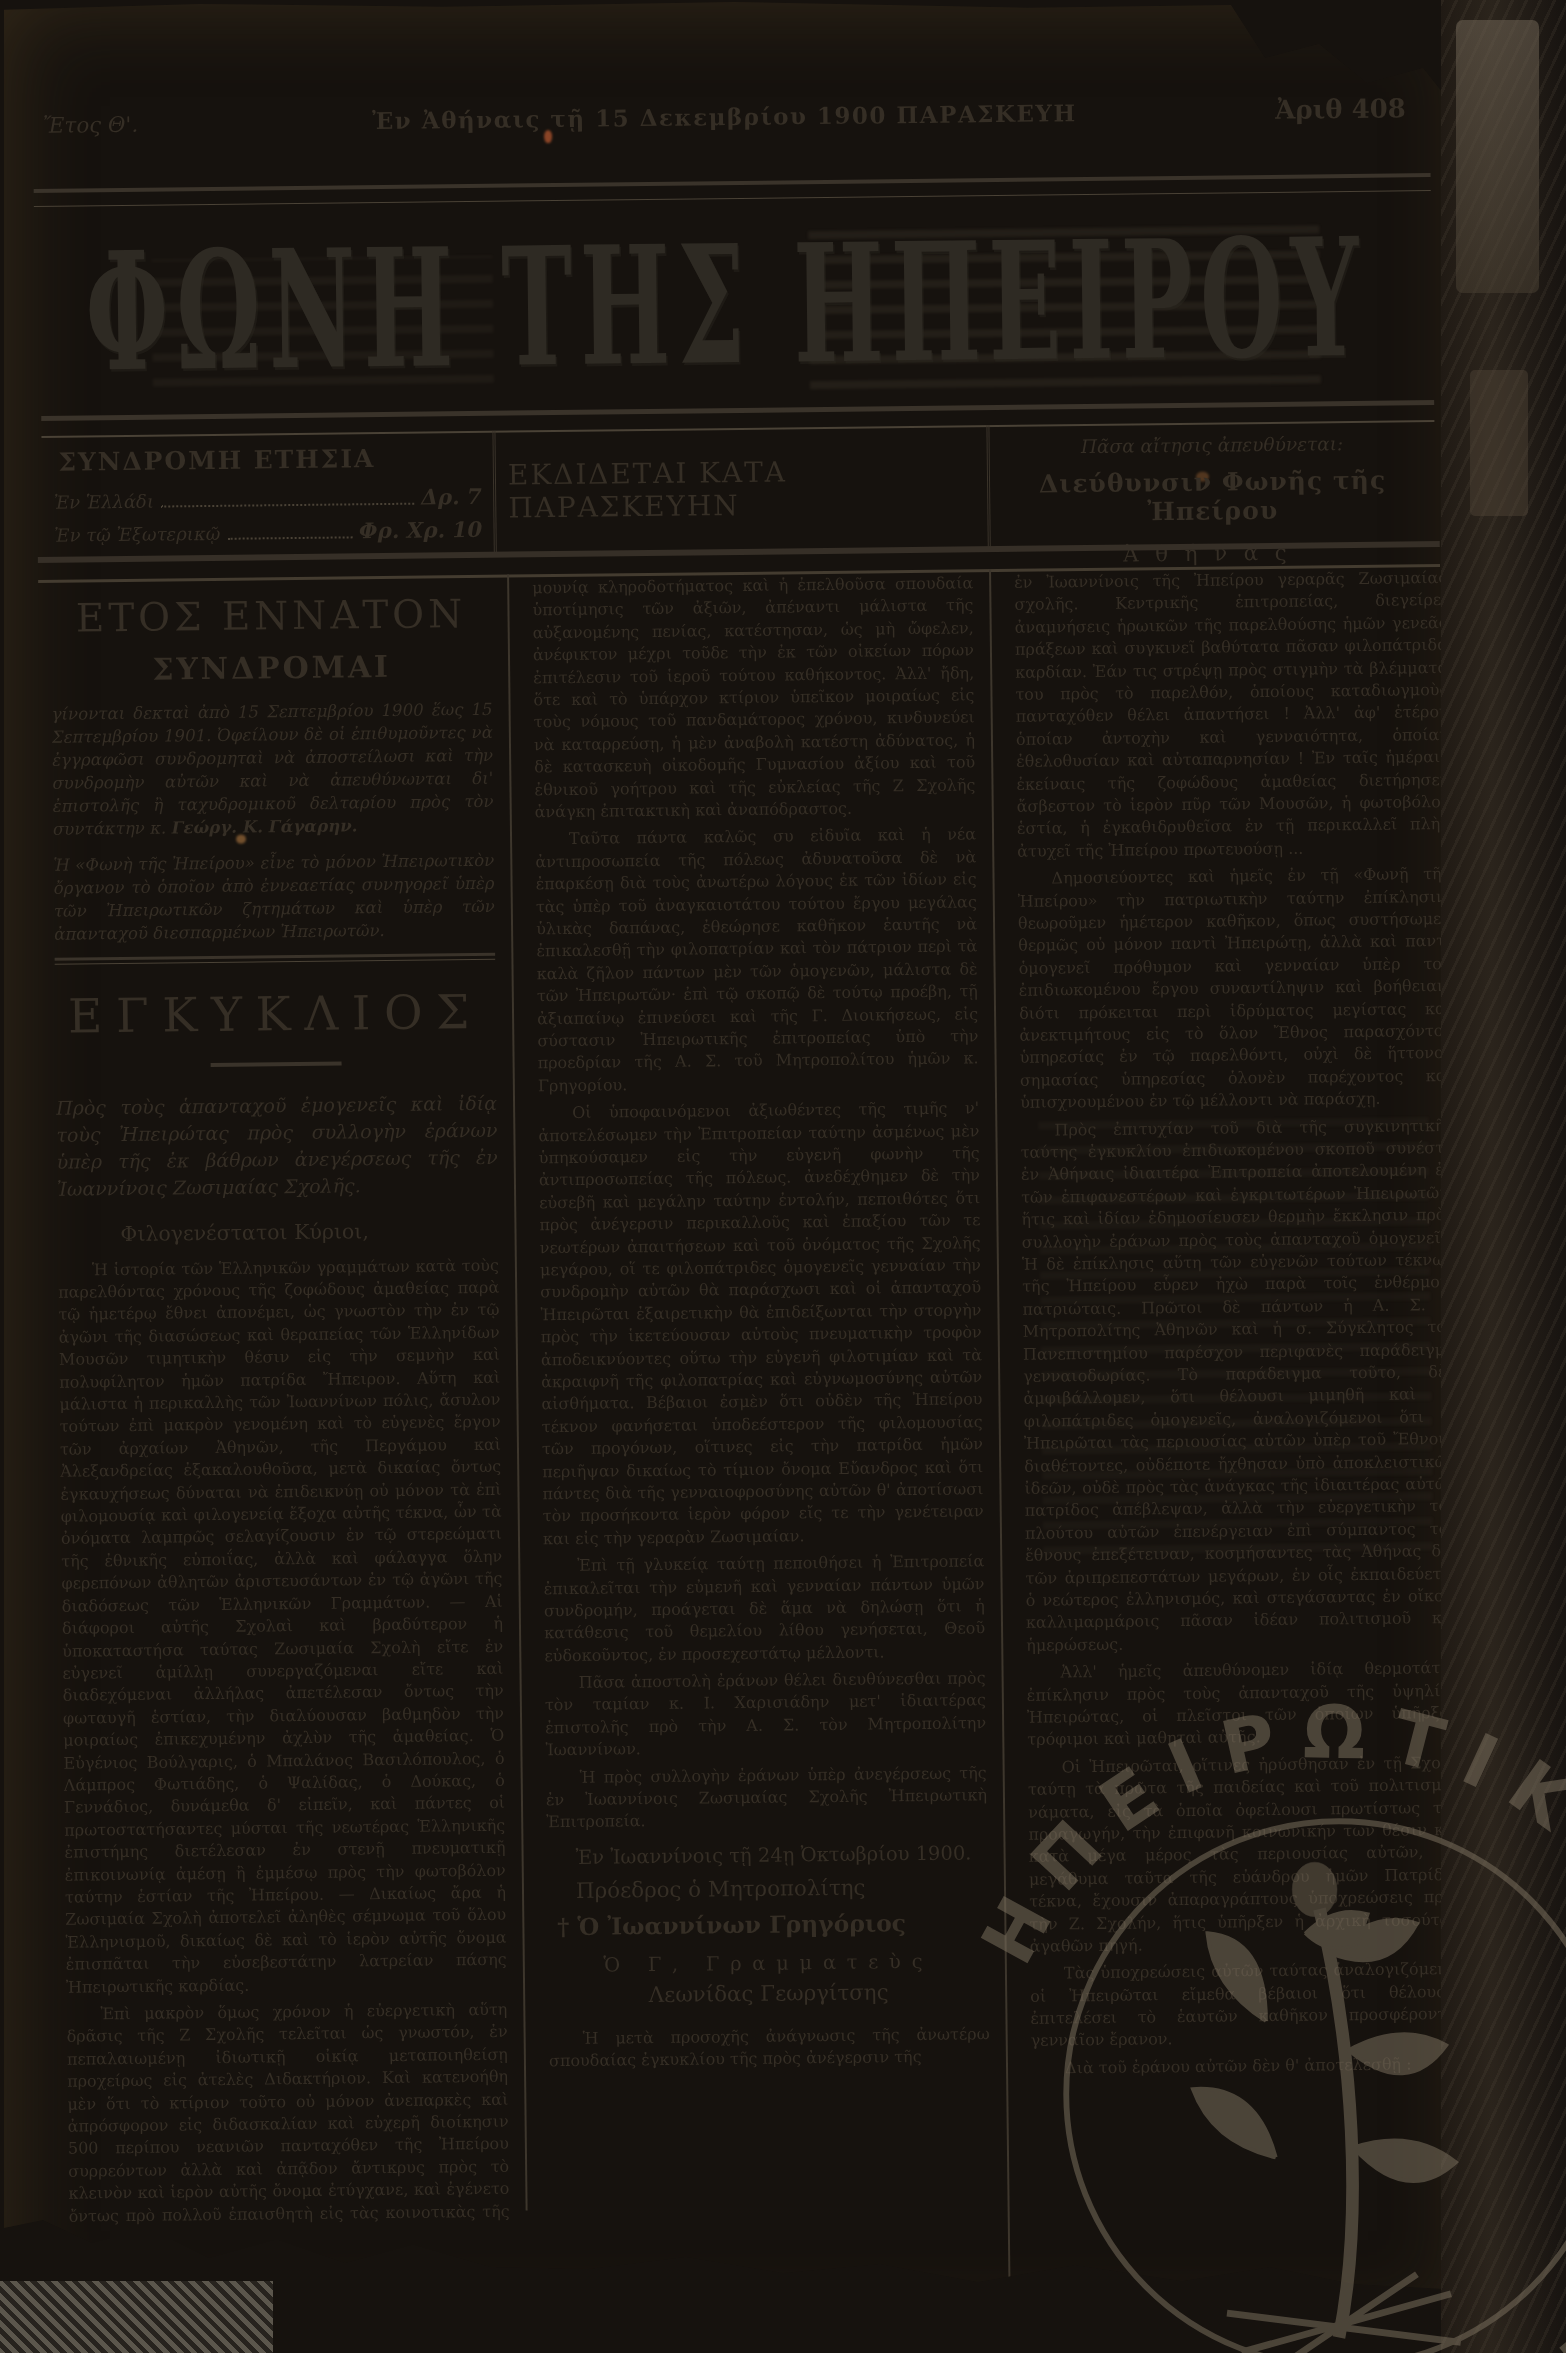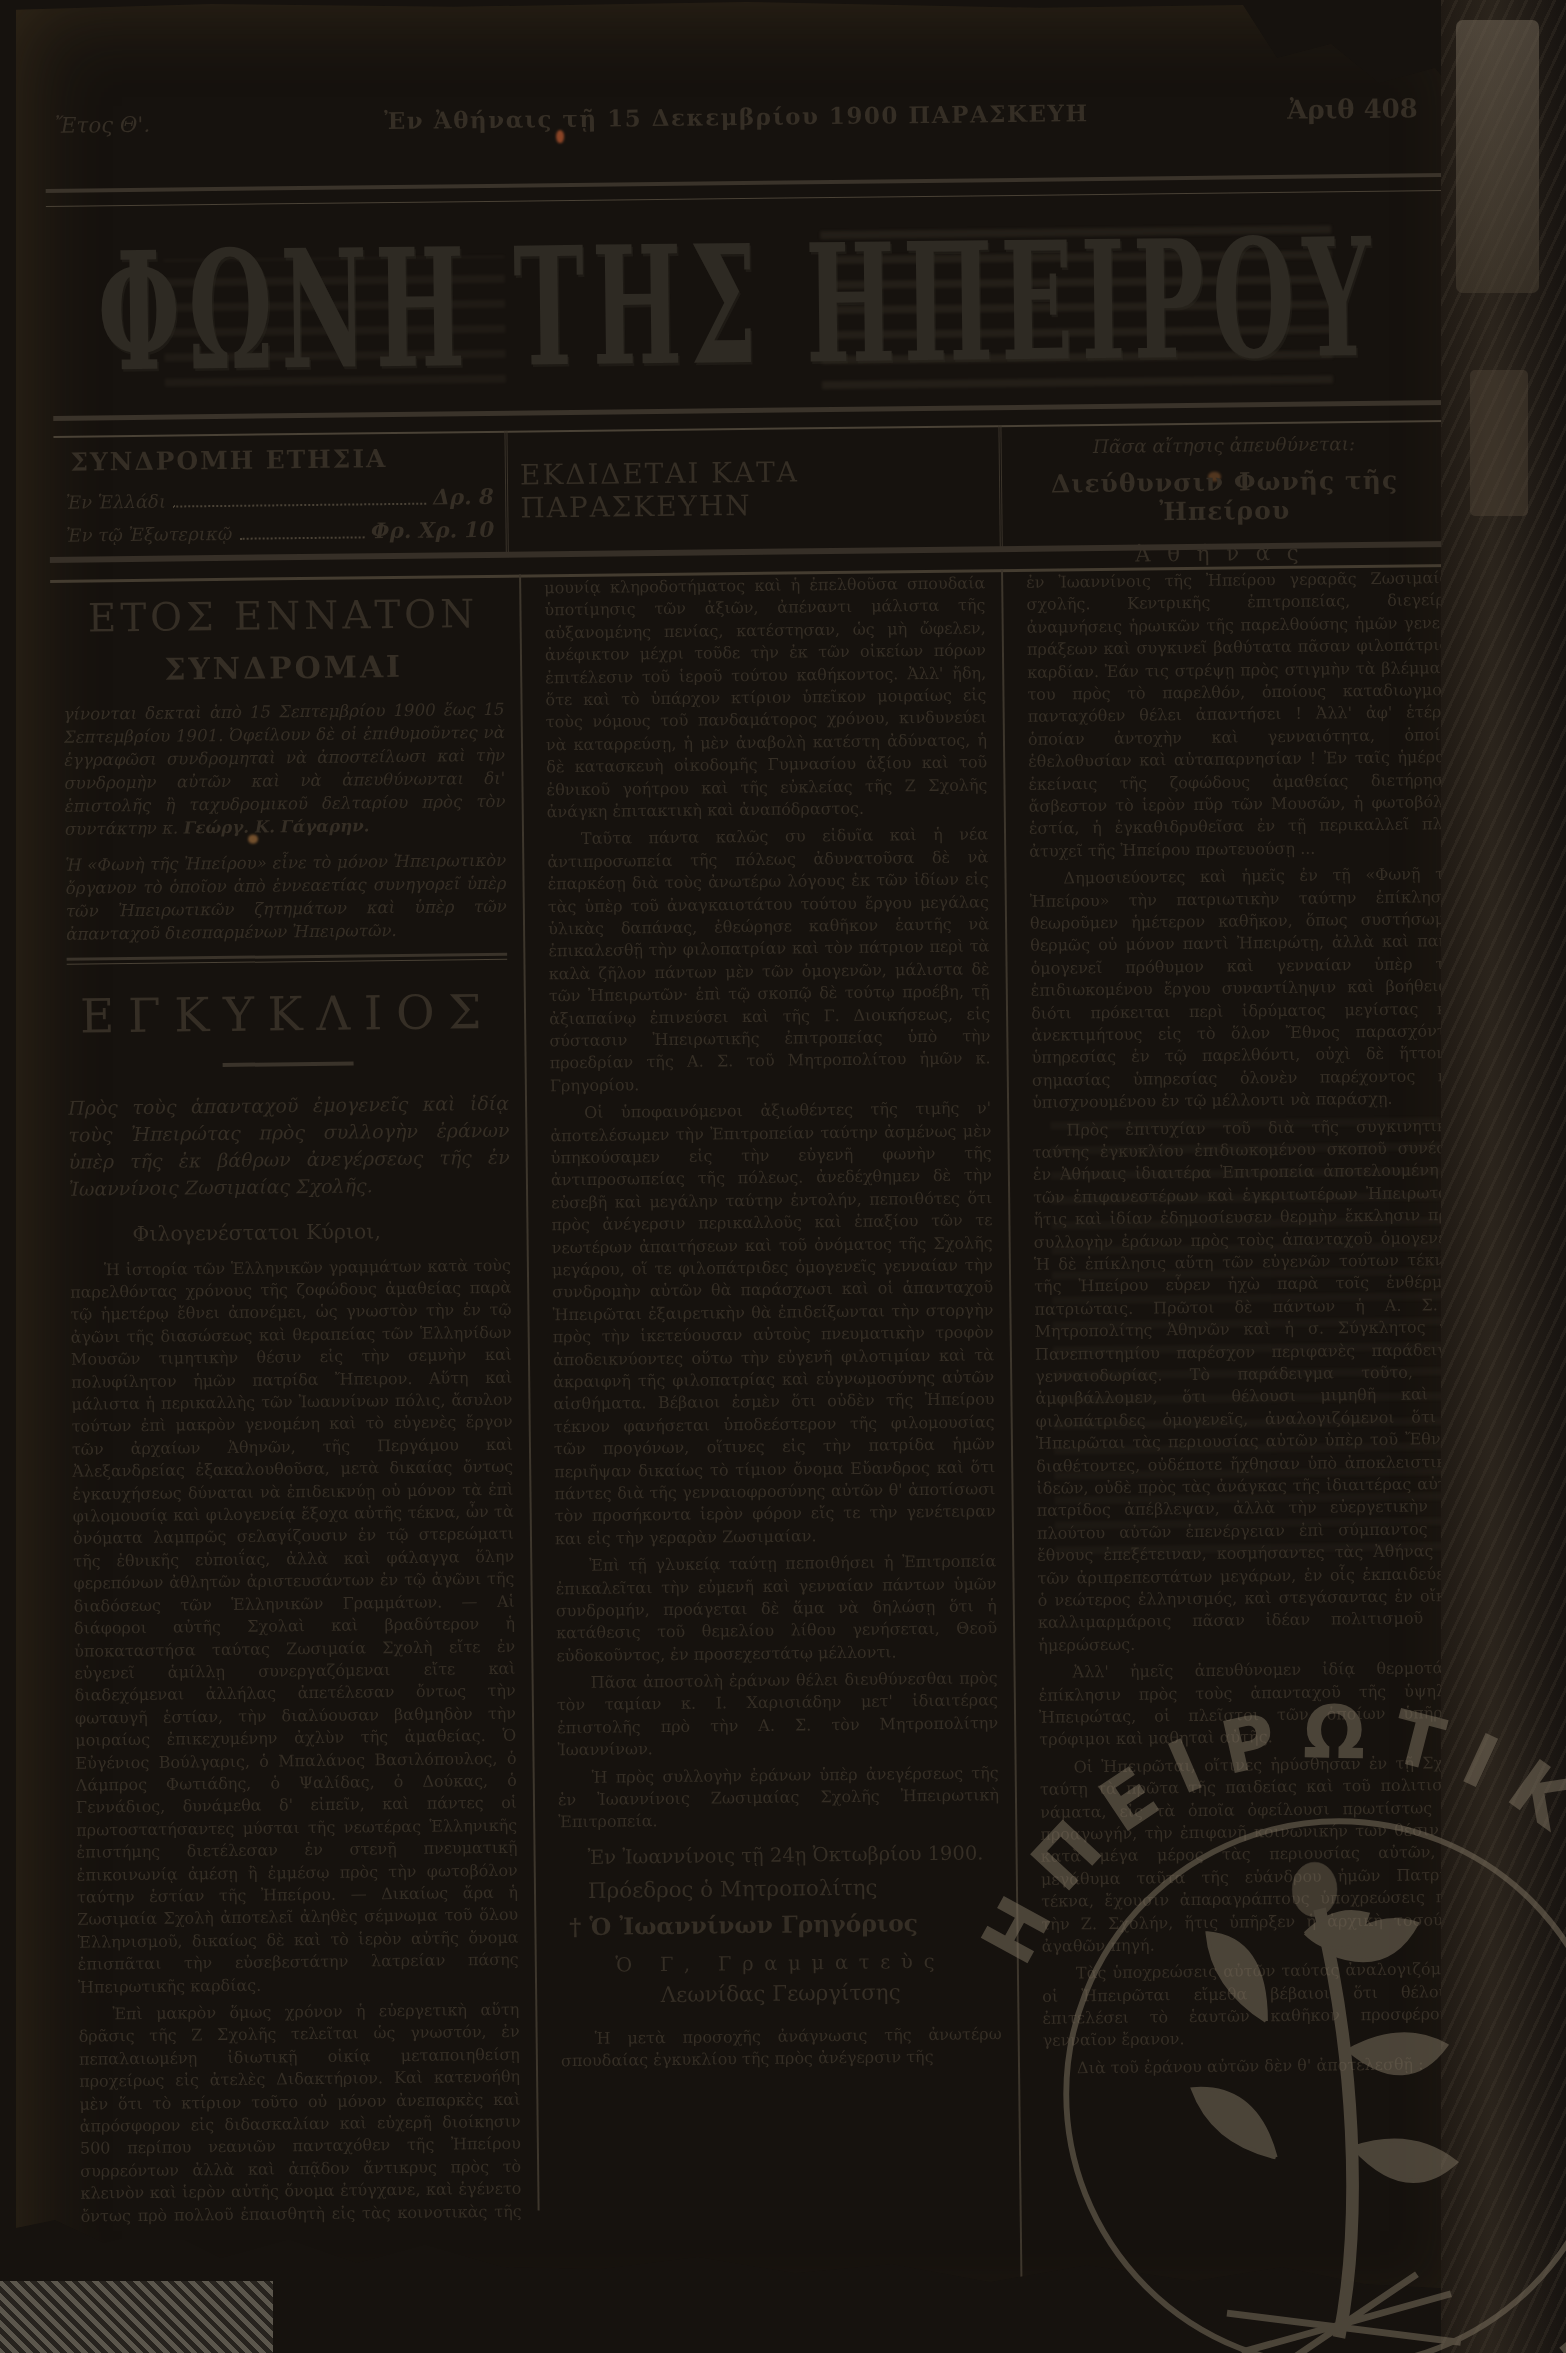--- a/index.html
+++ b/index.html
@@ -18,21 +18,21 @@
   .binding .tape1{position:absolute;top:19.5px;left:14.6px;width:83px;height:273px;background:linear-gradient(180deg,#6e6354,#473e31);opacity:.55;border-radius:6.8px;}
   .binding .tape2{position:absolute;top:370px;left:29px;width:58px;height:146px;background:#574c3c;opacity:.4;border-radius:4.9px;}
   .fabric{
     position:absolute;left:0;bottom:0;width:273px;height:73px;
     background:repeating-linear-gradient(45deg,#6d675c 0 4.9px,#2c2823 4.9px 9.7px),
                repeating-linear-gradient(-45deg,rgba(255,255,255,.12) 0 4.9px,rgba(0,0,0,.2) 4.9px 9.7px);
     opacity:.8;
   }
   
   .page{
-    position:absolute;left:16px;top:0;width:1470px;height:2337px;
+    position:absolute;left:4px;top:0;width:1470px;height:2337px;
     background:
       radial-gradient(876px 584px at 18% 12%, rgba(255,248,228,.25), rgba(0,0,0,0) 60%),
       radial-gradient(1169px 974px at 85% 80%, rgba(120,95,60,.18), rgba(0,0,0,0) 70%),
       linear-gradient(90deg,#cdb archive,#d9c6a3),
       #d9c6a3;
     box-shadow:inset 0 0 88px rgba(92,70,40,.45);
     clip-path:polygon(0px 9.7px,195px 3.9px,438px 6.8px,730px 1.9px,1023px 7.8px,1227px 4.9px,
       1261px 58px,1315px 44px,1363px 83px,1419px 68px,1446px 102px,1456px 195px,
       1458px 438px,1449px 779px,1456px 1169px,1450px 1558px,1457px 1899px,1451px 2133px,
       1441px 2289px,1349px 2284px,1266px 2267px,1178px 2281px,1071px 2265px,974px 2282px,
@@ -132,21 +132,21 @@
 
     <div class="masthead">ΦΩΝΗ ΤΗΣ ΗΠΕΙΡΟΥ</div>
     <div class="rule-b"></div>
 
     <div class="band">
       <div class="cell left">
         <div class="sub-title">ΣΥΝΔΡΟΜΗ ΕΤΗΣΙΑ</div>
         <div class="sub-row">
           <span>Ἐν Ἑλλάδι</span>
           <span class="lead"></span>
-          <span class="price">Δρ. 8</span>
+          <span class="price">Δρ. 7</span>
         </div>
         <div class="sub-row">
           <span>Ἐν τῷ Ἐξωτερικῷ</span>
           <span class="lead"></span>
           <span class="price">Φρ. Χρ. 10</span>
         </div>
       </div>
       <div class="cell mid">
         <div class="freq">ΕΚΔΙΔΕΤΑΙ ΚΑΤΑ ΠΑΡΑΣΚΕΥΗΝ</div>
       </div>

